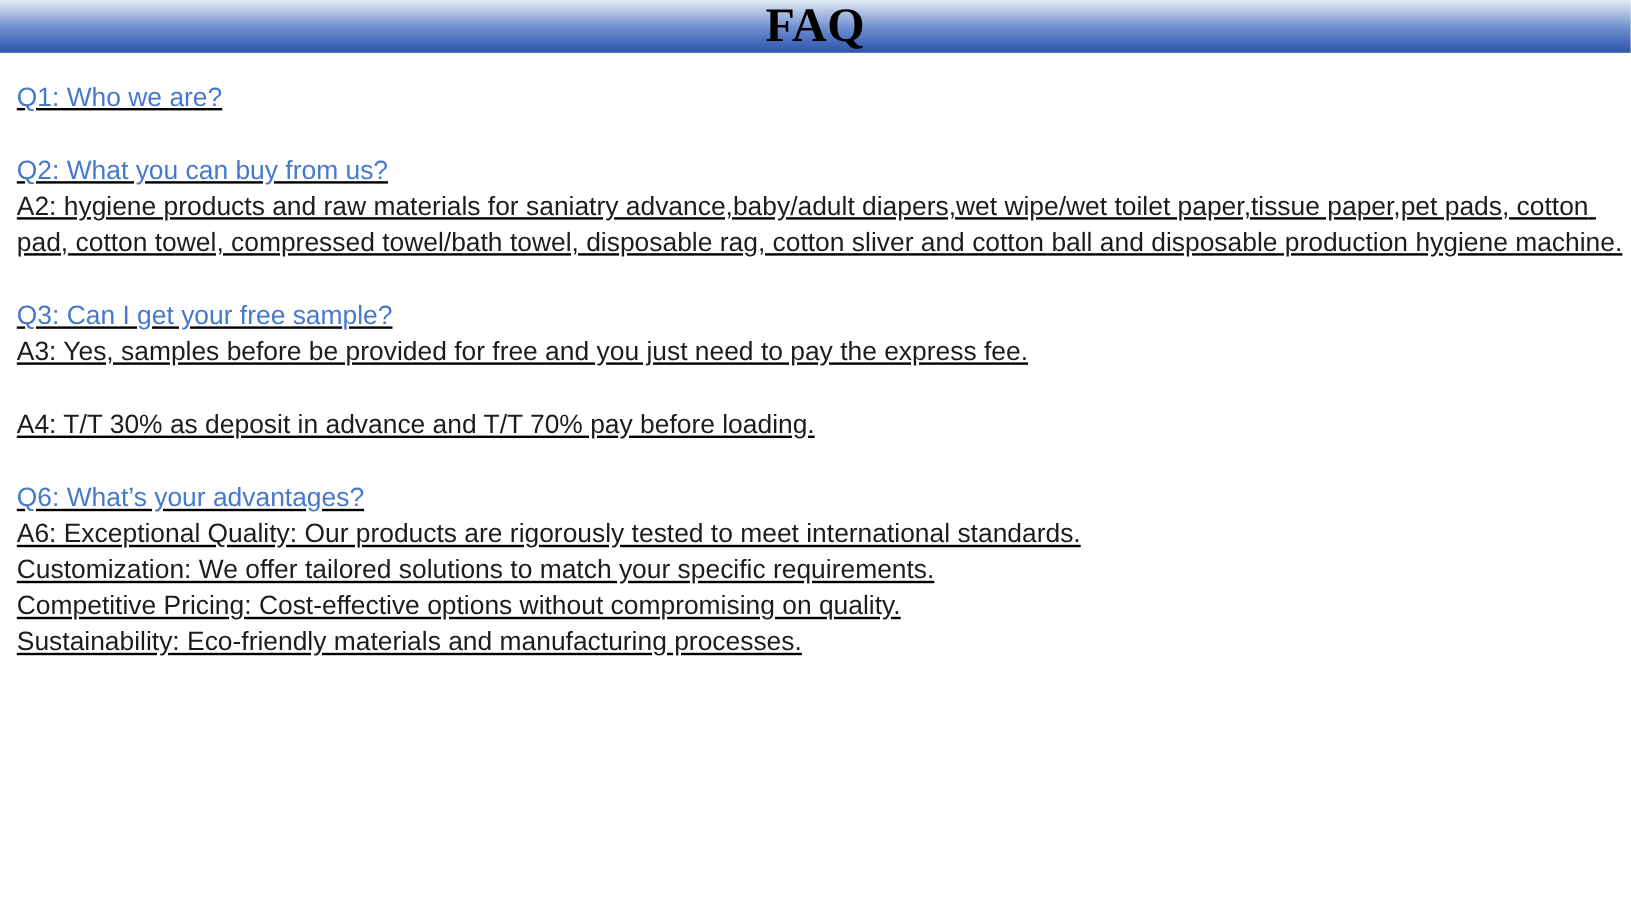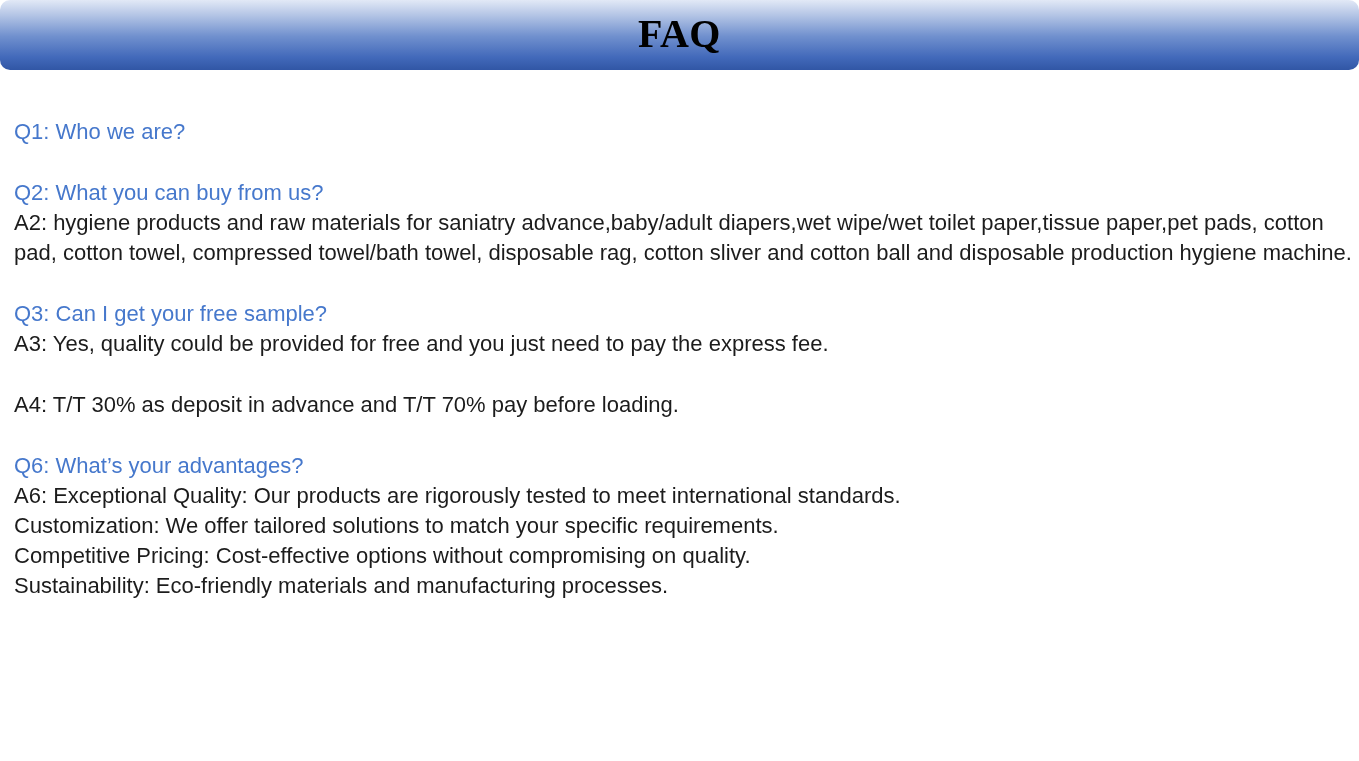--- a/index.html
+++ b/index.html
@@ -15,45 +15,45 @@
   * { margin: 0; padding: 0; box-sizing: border-box; }
   html, body {
     width: 1359px;
     height: 761px;
     background: #ffffff;
     overflow: hidden;
     font-family: "Liberation Sans", "DejaVu Sans", sans-serif;
   }
   .header-band {
     width: 100%;
-    height: 70px;
+    height: 44px;
     display: flex;
     align-items: center;
     justify-content: center;
     background: linear-gradient(to bottom,
       var(--header-grad-1) 0%,
       var(--header-grad-2) 22%,
       var(--header-grad-3) 52%,
       var(--header-grad-4) 82%,
       var(--header-grad-5) 100%);
-    border-radius: 10px;
   }
   .page-title {
     font-family: "Liberation Serif", "DejaVu Serif", serif;
     font-weight: bold;
     font-size: 40px;
     line-height: 1;
     color: var(--title-color);
     letter-spacing: 0.5px;
     padding-bottom: 2px;
   }
   .content {
-    padding: 47px 6px 0 14px;
+    padding: 22px 6px 0 14px;
     font-size: 22px;
     line-height: 30px;
+    text-decoration: underline;
   }
   .faq-block { margin-bottom: 31px; }
   .faq-block:last-child { margin-bottom: 0; }
   .question {
     color: var(--question-color);
     white-space: pre-wrap;
   }
   .answer {
     color: var(--answer-color);
     white-space: pre-wrap;
@@ -69,21 +69,21 @@
 <main class="content">
   <section class="faq-block">
     <div class="question">Q1: Who we are?</div>
   </section>
   <section class="faq-block">
     <div class="question">Q2: What you can buy from us?</div>
     <div class="answer">A2: hygiene products and raw materials for saniatry advance,baby/adult diapers,wet wipe/wet toilet paper,tissue paper,pet pads, cotton pad, cotton towel, compressed towel/bath towel, disposable rag, cotton sliver and cotton ball and disposable production hygiene machine.</div>
   </section>
   <section class="faq-block">
     <div class="question">Q3: Can I get your free sample?</div>
-    <div class="answer">A3: Yes, quality could be provided for free and you just need to pay the express fee.</div>
+    <div class="answer">A3: Yes, samples before be provided for free and you just need to pay the express fee.</div>
   </section>
   <section class="faq-block">
     <div class="answer">A4: T/T 30% as deposit in advance and T/T 70% pay before loading.</div>
   </section>
   <section class="faq-block">
     <div class="question">Q6: What’s your advantages?</div>
     <div class="answer">A6: Exceptional Quality: Our products are rigorously tested to meet international standards.
 Customization: We offer tailored solutions to match your specific requirements.
 Competitive Pricing: Cost-effective options without compromising on quality.
 Sustainability: Eco-friendly materials and manufacturing processes.</div>

